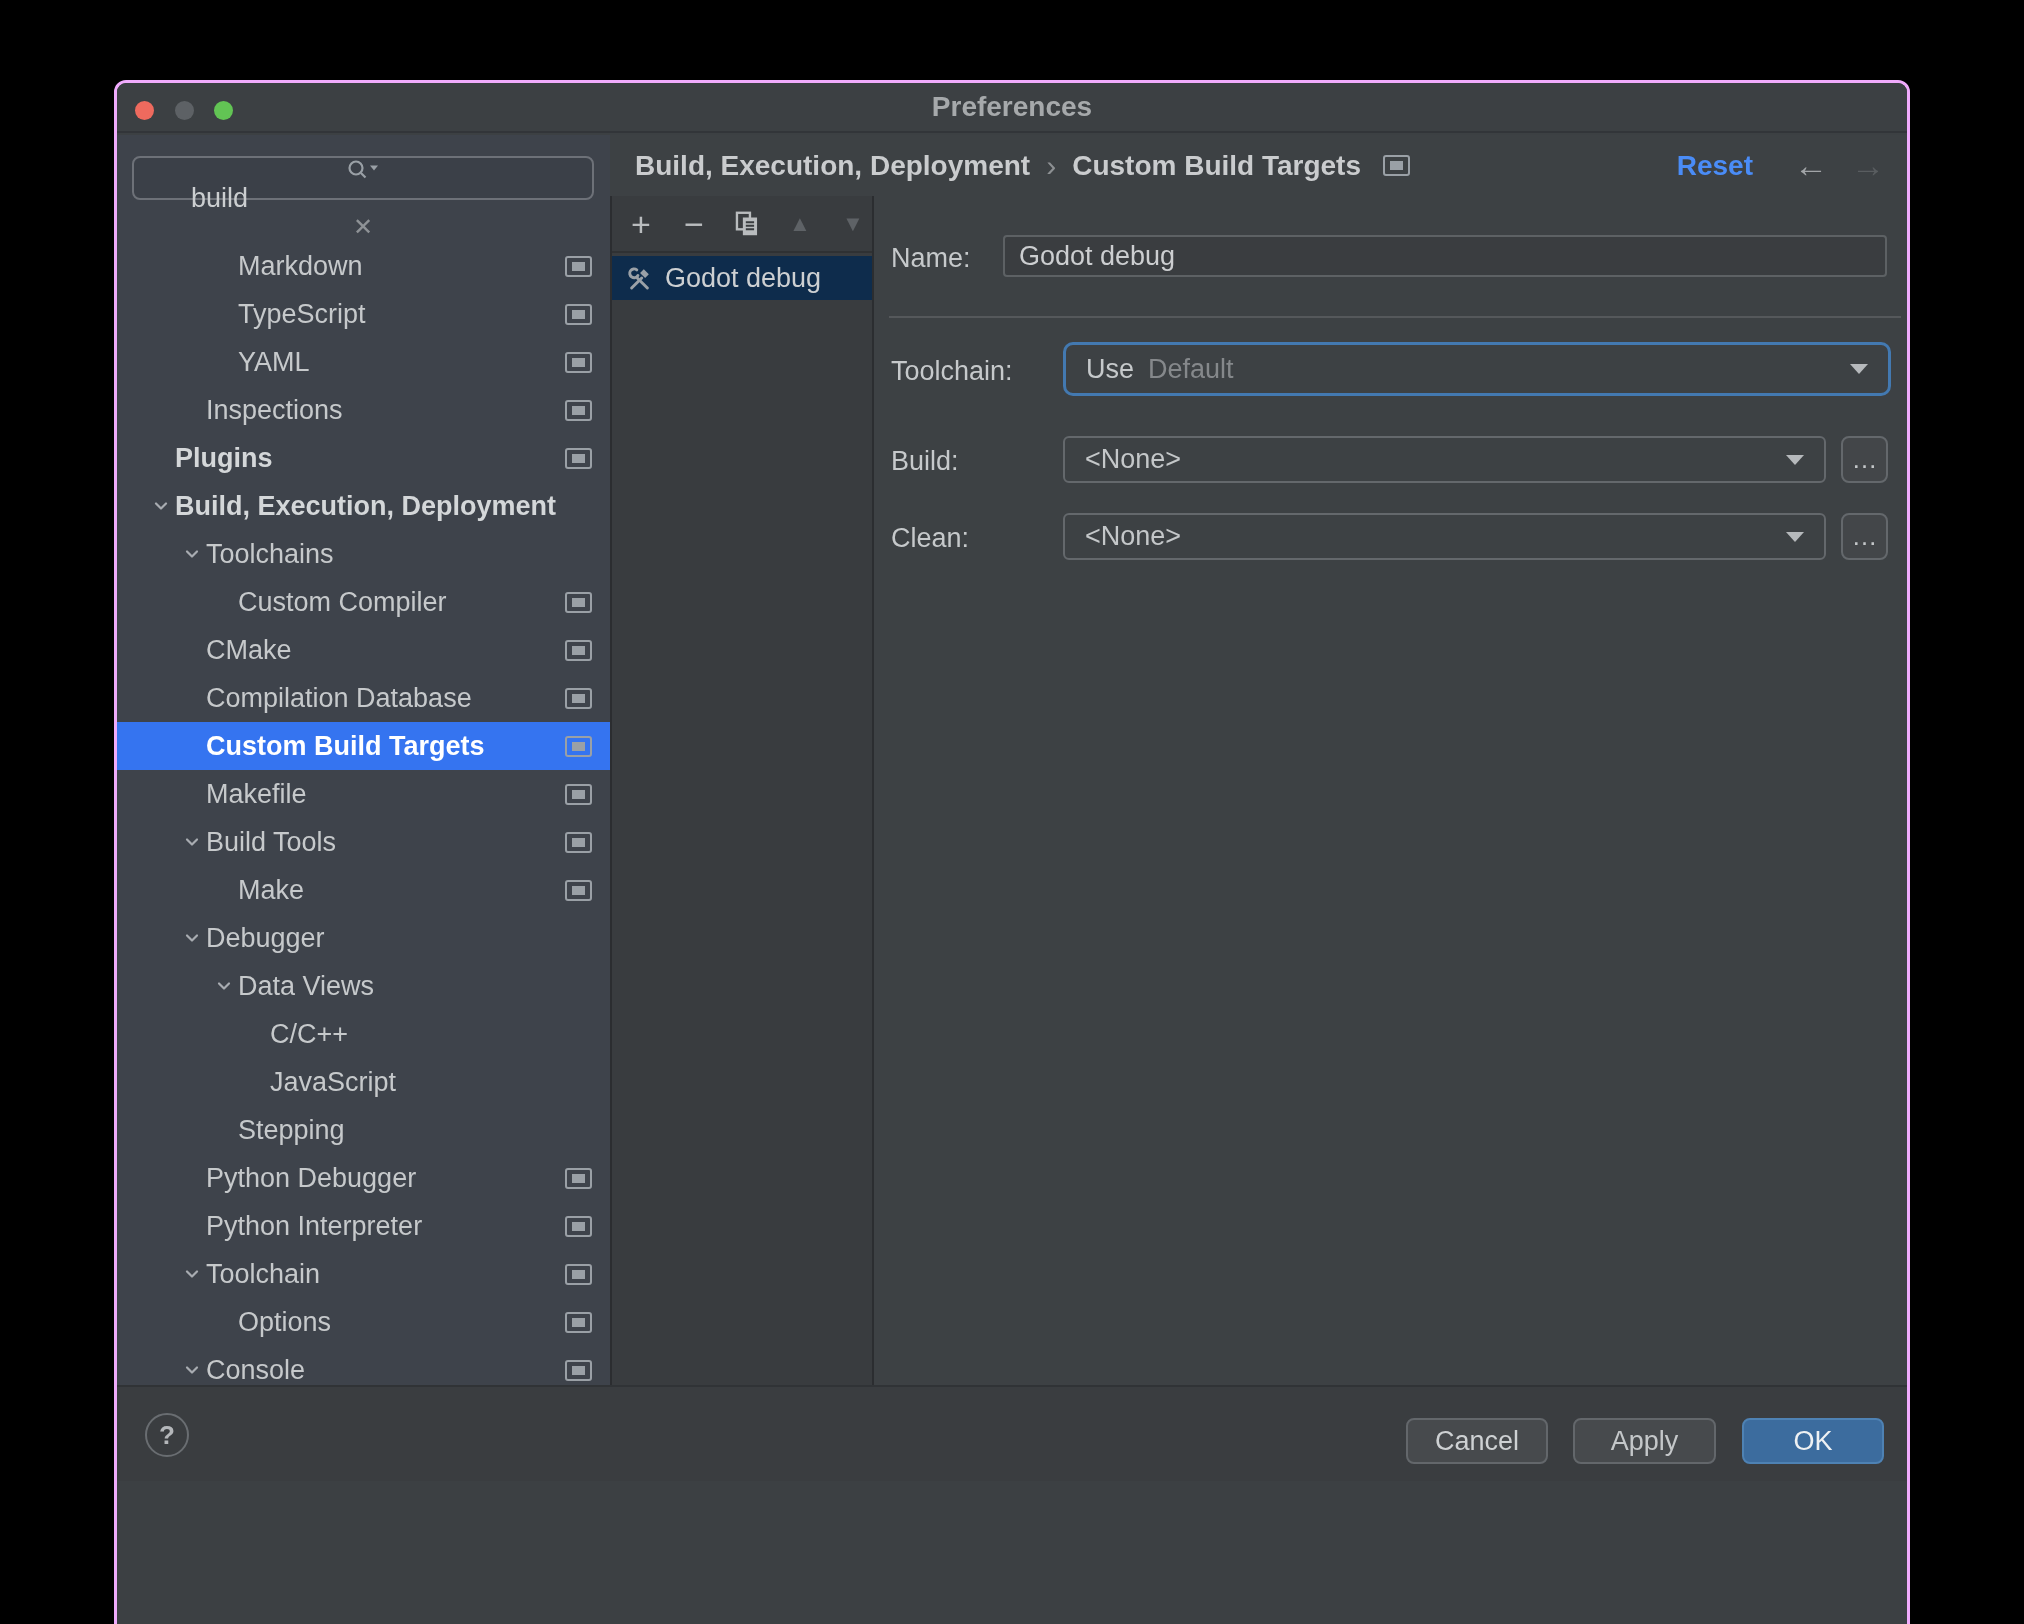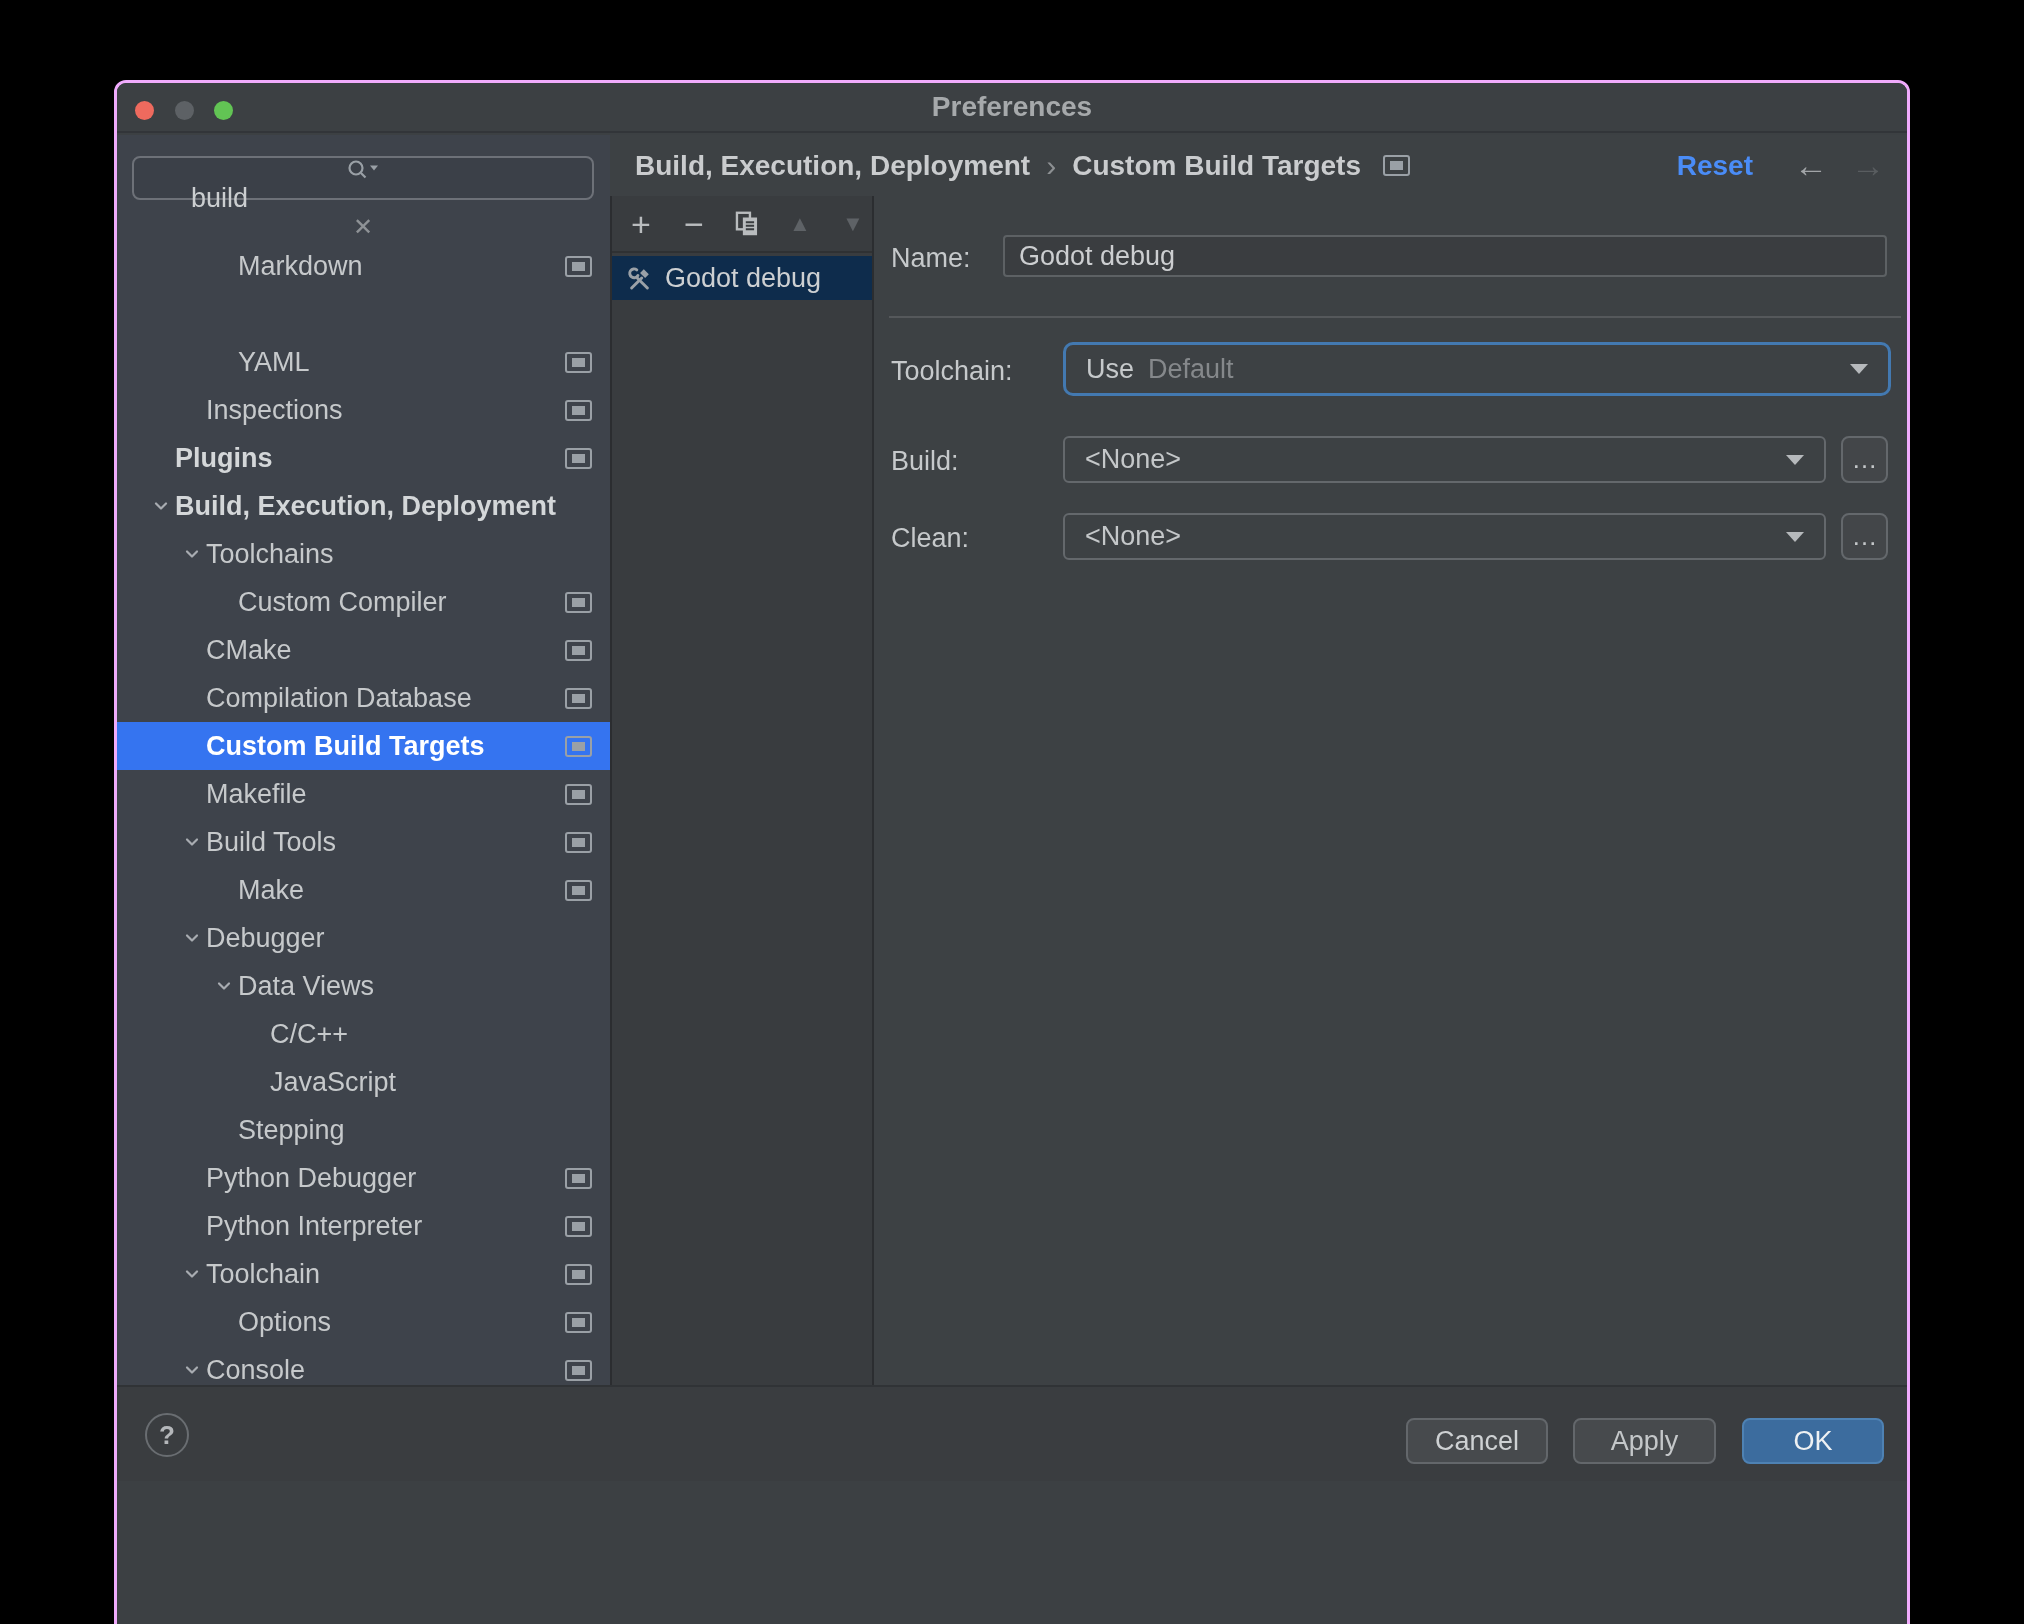--- a/index.html
+++ b/index.html
@@ -125,20 +125,31 @@
       <span class="search-clear">✕</span>
     </div>
     <div class="tree">
         <div class="tree-row" style="top: -3px; padding-left: 93px;">
     <span class="chevron">
       <svg width="22" height="22" viewBox="0 0 22 22">
         <path d="M6 8.5 L11 13.5 L16 8.5" stroke="#a8acb1" stroke-width="2.2" fill="none" stroke-linecap="round" stroke-linejoin="round"></path>
       </svg>
     </span>
     <span class="label">Markdown</span>
+    <span class="badge" style="visibility: visible;">
+            <i></i>
+          </span>
+  </div>
+        <div class="tree-row" style="top: 45px; padding-left: 93px;">
+    <span class="chevron">
+      <svg width="22" height="22" viewBox="0 0 22 22">
+        <path d="M6 8.5 L11 13.5 L16 8.5" stroke="#a8acb1" stroke-width="2.2" fill="none" stroke-linecap="round" stroke-linejoin="round"></path>
+      </svg>
+    </span>
+    <span class="label">TypeScript</span>
     <span class="badge" style="visibility: visible;">
             <i></i>
           </span>
   </div>
         <div class="tree-row" style="top: 93px; padding-left: 93px;">
     <span class="chevron">
       <svg width="22" height="22" viewBox="0 0 22 22">
         <path d="M6 8.5 L11 13.5 L16 8.5" stroke="#a8acb1" stroke-width="2.2" fill="none" stroke-linecap="round" stroke-linejoin="round"></path>
       </svg>
     </span>

